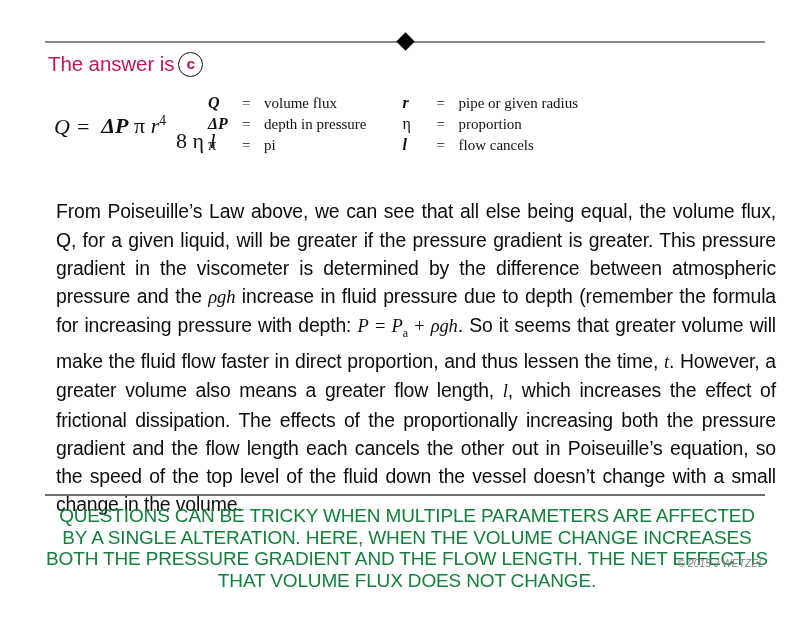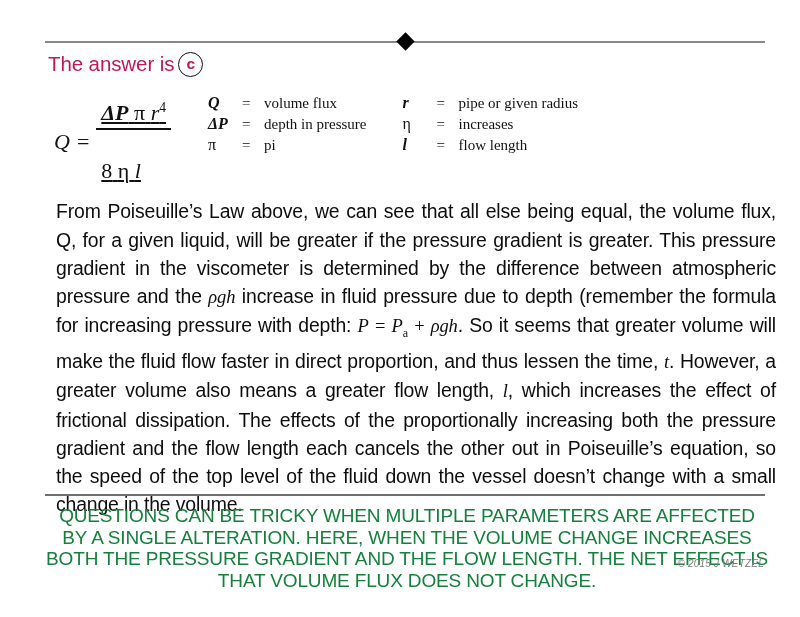--- a/index.html
+++ b/index.html
@@ -94,23 +94,23 @@
     font-family: "Liberation Serif", serif;
     font-size: 22px;
     display: flex;
     align-items: center;
   }
   .var-i { font-style: italic; }
   .var-bi { font-style: italic; font-weight: bold; }
   .eq-sign { margin: 0 7px; }
   .frac {
     display: inline-flex;
-    flex-direction: column;
+    flex-direction: row;
+    align-items: center;
     vertical-align: middle;
-    text-decoration: underline;
   }
   .frac .num {
     padding: 0 5px 2px 5px;
     white-space: nowrap;
   }
   .frac .bar {
     width: 100%;
     height: 1.4px;
     background: #111111;
   }
@@ -267,26 +267,26 @@
 
       <div class="legend-col">
         <div class="legend-row">
           <span class="legend-sym">r</span>
           <span class="legend-eq">=</span>
           <span class="legend-def">pipe or given radius</span>
         </div>
         <div class="legend-row">
           <span class="legend-sym plain">η</span>
           <span class="legend-eq">=</span>
-          <span class="legend-def">increases</span>
+          <span class="legend-def">proportion</span>
         </div>
         <div class="legend-row">
           <span class="legend-sym">l</span>
           <span class="legend-eq">=</span>
-          <span class="legend-def">flow length</span>
+          <span class="legend-def">flow cancels</span>
         </div>
       </div>
     </div>
   </div>
 
   <p class="body-text"><span>From Poiseuille’s Law above, we can see that all else being equal, the volume flux, Q, for a given liquid, will be greater if the pressure gradient is greater.  This pressure gradient in the viscometer is determined by the difference between atmospheric pressure and the </span><span class="mathvar">ρgh</span><span> increase in fluid pressure due to depth (remember the formula for increasing pressure with depth: </span><span class="nowrapeq"><span class="mathvar">P</span> <span class="mathup">=</span> <span class="mathvar">P</span><span class="mathsub">a</span> <span class="mathup">+</span> <span class="mathvar">ρgh</span></span><span>.  So it seems that greater volume will make the fluid flow faster in direct proportion, and thus lessen the time, </span><span class="mathvar">t</span><span>.  However, a greater volume also means a greater flow length, </span><span class="mathvar">l</span><span>, which increases the effect of frictional dissipation.  The effects of the proportionally increasing both the pressure gradient and the flow length each cancels the other out in Poiseuille’s equation, so the speed of the top level of the fluid down the vessel doesn’t change with a small change in the volume.</span></p>
 
   <div class="bottom-rule"></div>
 
   <div class="footer-summary">QUESTIONS CAN BE TRICKY WHEN MULTIPLE PARAMETERS ARE AFFECTED BY A SINGLE ALTERATION.  HERE, WHEN THE VOLUME CHANGE INCREASES BOTH THE PRESSURE GRADIENT AND THE FLOW LENGTH.  THE NET EFFECT IS THAT VOLUME FLUX DOES NOT CHANGE.</div>

